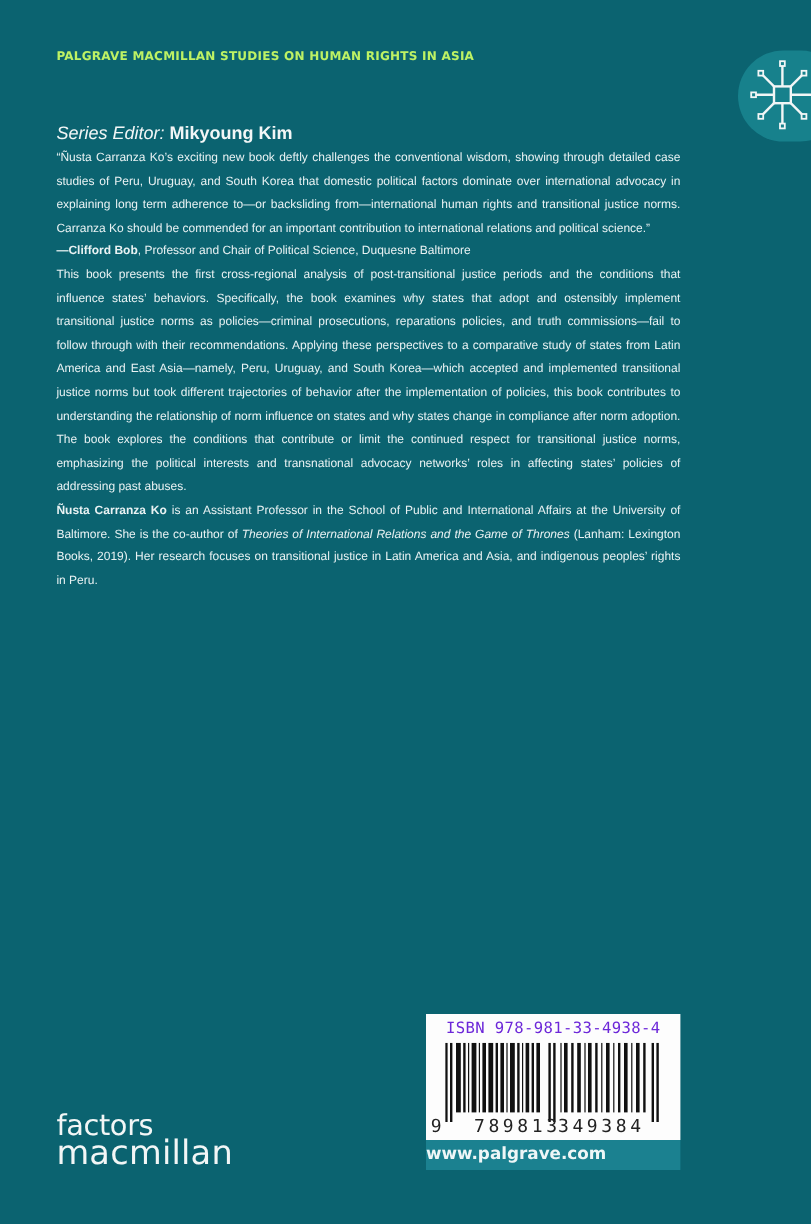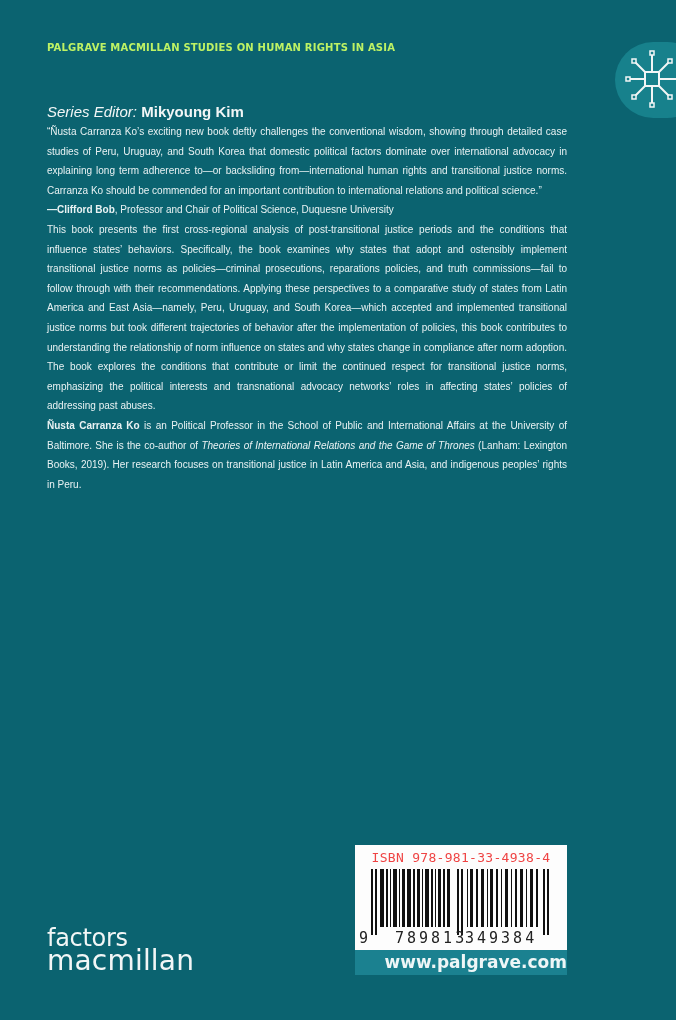--- a/index.html
+++ b/index.html
@@ -45,54 +45,54 @@
   .logo .l2 { font-size:28px; line-height:22px; letter-spacing:0.2px; }
 
   .isbn-box {
     position:absolute; left:355px; top:845px; width:212px; height:130px;
   }
   .isbn-white {
     background:#fdfdfd; height:105px; position:relative;
   }
   .isbn-text {
     position:absolute; top:5px; left:0; right:0; text-align:center;
-    font-family:"DejaVu Sans Mono", monospace; font-size:13px; color:#ef4444;
+    font-family:"DejaVu Sans Mono", monospace; font-size:13px; color:#6d28d9;
     letter-spacing:0.3px;
   }
   .barcode { position:absolute; left:16px; top:24px; }
   .isbn-digits {
     position:absolute; top:84px; left:0; width:212px;
     font-family:"DejaVu Sans Mono", monospace; font-size:15px; color:#222;
   }
   .isbn-digits span { position:absolute; }
   .url-band {
-    background:#1b8190; height:25px; text-align:right;
-    font-family:"DejaVu Sans", sans-serif; font-size:17px; line-height:25px;
+    background:#1b8190; height:25px; text-align:left;
+    font-family:"DejaVu Sans", sans-serif; font-size:14px; line-height:25px;
     color:#eef6f7; font-weight:bold;
   }
 </style>
 </head>
 <body>
 
 <div class="content">
   <div class="series-title">PALGRAVE MACMILLAN STUDIES ON HUMAN RIGHTS IN ASIA</div>
   <div class="series-editor">
     <span class="lbl">Series Editor:</span>
     <span class="name">Mikyoung Kim</span>
   </div>
 
   <p class="body quote">
     <span>“Ñusta Carranza Ko’s exciting new book deftly challenges the conventional wisdom, showing through detailed case studies of Peru, Uruguay, and South Korea that domestic political factors dominate over international advocacy in explaining long term adherence to—or backsliding from—international human rights and transitional justice norms. Carranza Ko should be commended for an important contribution to international relations and political science.”</span><br>
-    <b>—</b><b>Clifford Bob</b><span>, Professor and Chair of Political Science, Duquesne University</span>
+    <b>—</b><b>Clifford Bob</b><span>, Professor and Chair of Political Science, Duquesne Baltimore</span>
   </p>
 
   <p class="body desc">This book presents the first cross-regional analysis of post-transitional justice periods and the conditions that influence states’ behaviors. Specifically, the book examines why states that adopt and ostensibly implement transitional justice norms as policies—criminal prosecutions, reparations policies, and truth commissions—fail to follow through with their recommendations. Applying these perspectives to a comparative study of states from Latin America and East Asia—namely, Peru, Uruguay, and South Korea—which accepted and implemented transitional justice norms but took different trajectories of behavior after the implementation of policies, this book contributes to understanding the relationship of norm influence on states and why states change in compliance after norm adoption. The book explores the conditions that contribute or limit the continued respect for transitional justice norms, emphasizing the political interests and transnational advocacy networks’ roles in affecting states’ policies of addressing past abuses.</p>
 
   <p class="body bio">
-    <b>Ñusta Carranza Ko</b><span> is an Political Professor in the School of Public and International Affairs at the University of Baltimore. She is the co-author of </span><i>Theories of International Relations and the Game of Thrones</i><span> (Lanham: Lexington Books, 2019). Her research focuses on transitional justice in Latin America and Asia, and indigenous peoples’ rights in Peru.</span>
+    <b>Ñusta Carranza Ko</b><span> is an Assistant Professor in the School of Public and International Affairs at the University of Baltimore. She is the co-author of </span><i>Theories of International Relations and the Game of Thrones</i><span> (Lanham: Lexington Books, 2019). Her research focuses on transitional justice in Latin America and Asia, and indigenous peoples’ rights in Peru.</span>
   </p>
 </div>
 
 <div class="badge">
   <svg width="56" height="64" viewBox="0 0 56 64">
     <g stroke="#f2f6f6" stroke-width="2" fill="none">
       <rect x="20" y="24" width="14" height="14"></rect>
       <line x1="27" y1="24" x2="27" y2="6"></line>
       <line x1="27" y1="38" x2="27" y2="56"></line>
       <line x1="20" y1="31" x2="3" y2="31"></line>

